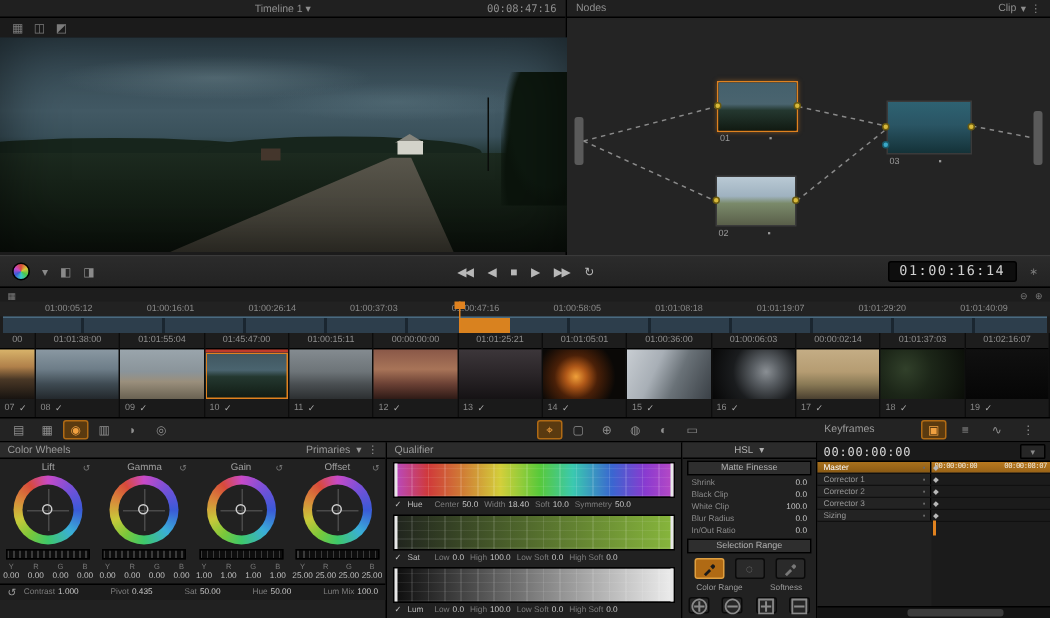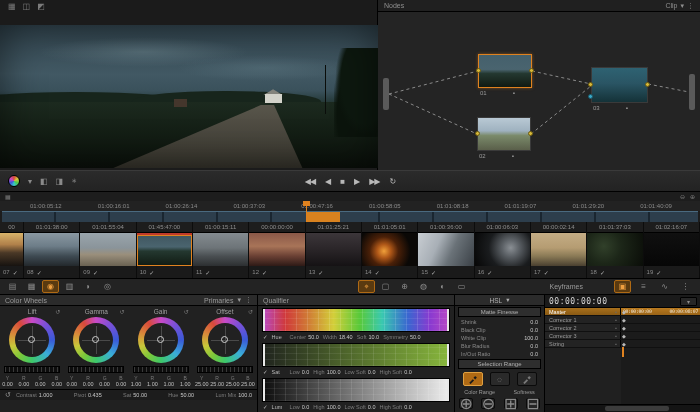--- a/index.html
+++ b/index.html
@@ -145,20 +145,29 @@
   .kf-empty{flex:1;background:#1b1b1b;border-left:76px solid #202020}
   .kf-scroll{height:8px;background:#141414;border-top:1px solid #000;position:relative}
   .kf-handle{position:absolute;left:60px;top:1px;width:64px;height:5px;background:#3c3c3c;border-radius:2px}
   .kf-mid{position:absolute;left:50%;top:0;font-size:5px;color:#8a8a8a}
   .kf-phead{position:absolute;left:0;top:-1px;width:2px;height:10px;background:#e0821f}
 </style>
 </head>
 <body>
 
 <div id="viewer">
+  <div class="vtitlebar">
+    <span class="vtitle-center">
+      <span>Timeline 1</span>
+      <span>▾</span>
+    </span>
+    <span class="vtitle-right">
+      <span class="mono">00:08:47:16</span>
+    </span>
+  </div>
   <div class="viconrow">
     <span>▦</span>
     <span>◫</span>
     <span>◩</span>
   </div>
   <div class="scene">
     <div class="sky"></div>
     <div class="cloud1"></div>
     <div class="cloud2"></div>
     <div class="hill" style="left:-10%;top:47%;width:60%;height:14%"></div>
@@ -235,20 +244,21 @@
     <span>◨</span>
   </span>
   <span class="tcenter">
     <span class="tbtn">◀◀</span>
     <span class="tbtn">◀</span>
     <span class="tbtn">■</span>
     <span class="tbtn">▶</span>
     <span class="tbtn">▶▶</span>
     <span class="tbtn">↻</span>
   </span>
+  <span class="tc-display mono">01:00:16:14</span>
   <span class="tright-ic">∗</span>
 </div>
 
 <div id="minibar">
   <div class="mb-icons">
     <span>▦</span>
     <span class="right">
       <span>⊖</span>
       <span>⊕</span>
     </span>

